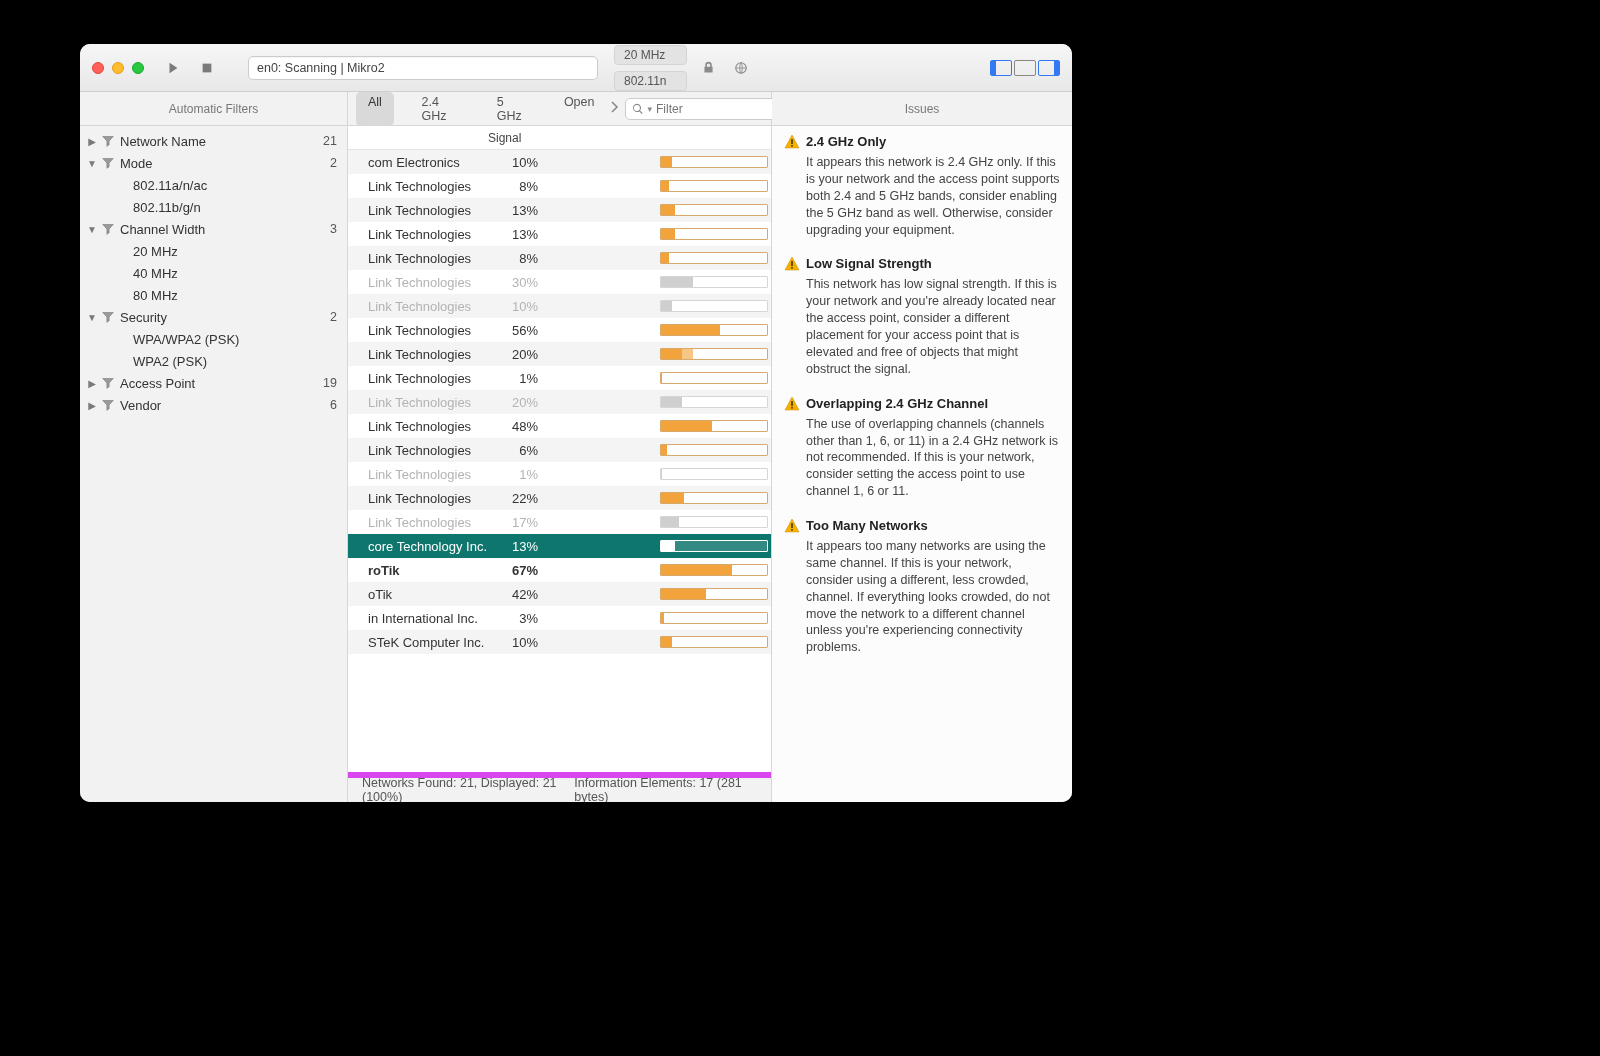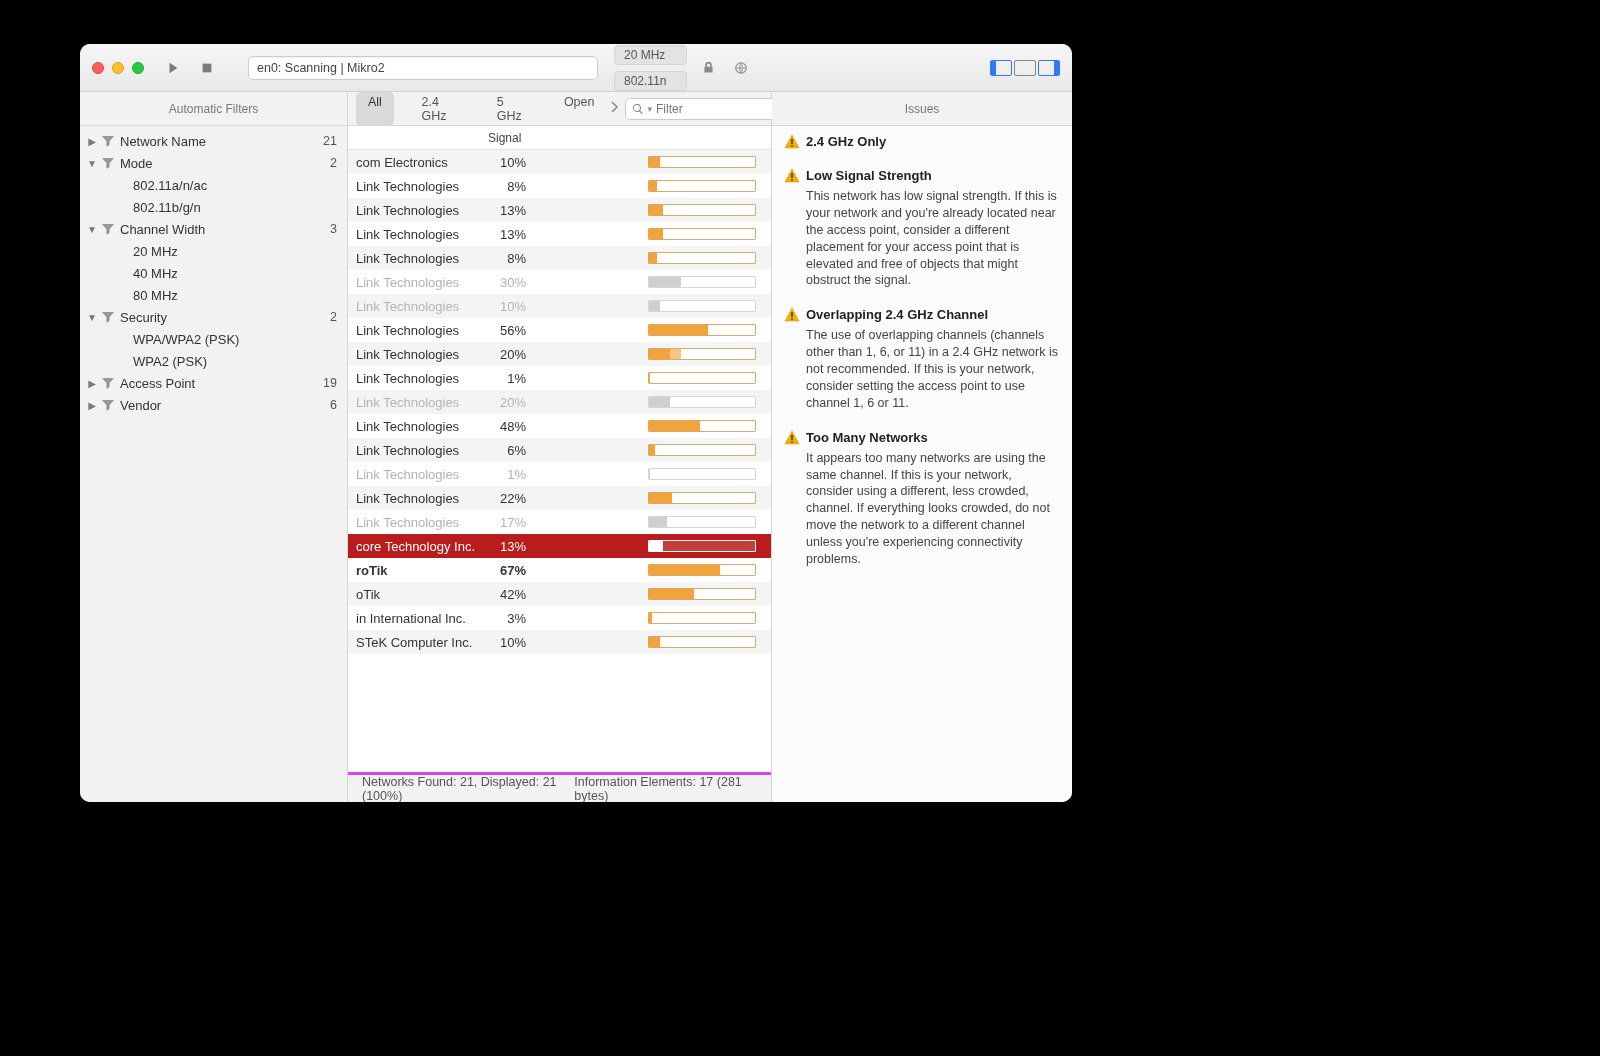--- a/index.html
+++ b/index.html
@@ -128,35 +128,35 @@
   .col-channel{flex:0 0 110px;text-align:right;padding-right:30px;}
   .col-width{flex:0 0 100px;text-align:right;padding-right:10px;}
   .col-band{flex:1;text-align:right;padding-right:12px;}
 
   .tbody{flex:1;overflow:auto;background:#fff;}
   .trow{
     height:24px;display:flex;align-items:center;font-size:13px;color:#333;
   }
   .trow:nth-child(odd){background:#f4f4f4;}
   .trow.dim{color:#b3b3b3;}
-  .trow.sel{background:#b91c1c;color:#fff;}
+  .trow.sel{background:#0f766e;color:#fff;}
   .trow.bold{font-weight:600;}
-  .trow .col-vendor{white-space:nowrap;overflow:hidden;}
+  .trow .col-vendor{white-space:nowrap;overflow:hidden;margin-left:12px;}
   .sigcell{display:flex;align-items:center;gap:8px;}
   .sigpct{width:38px;text-align:right;}
   .bar{width:108px;height:12px;border:1px solid #d9a96a;background:#fff;position:relative;border-radius:1px;}
   .bar .fill{position:absolute;left:0;top:0;bottom:0;background:#f2a33c;}
   .bar .fill2{position:absolute;left:0;top:0;bottom:0;background:#f7c687;}
   .trow.dim .bar{border-color:#d6d6d6;}
   .trow.dim .bar .fill{background:#cfcfcf;}
   .trow.sel .bar{border-color:#fff;background:rgba(255,255,255,0.15);}
   .trow.sel .bar .fill{background:#fff;}
 
   .footer{
-    height:30px;border-top:3px solid #d946ef;background:#f2f2f2;
+    height:30px;border-top:6px solid #d946ef;background:#f2f2f2;
     display:flex;align-items:center;justify-content:space-between;
     padding:0 14px;font-size:12.5px;color:#555;
   }
 
   
   .issues{
     width:300px;background:#fcfcfc;display:flex;flex-direction:column;
   }
   .is-header{
     height:34px;border-bottom:1px solid #d6d6d6;background:#f2f2f2;
@@ -652,20 +652,21 @@
       <div class="is-body" id="issues-body">
           <div class="issue">
             <div class="issue-h">
               <span class="warn"><svg viewBox="0 0 16 16">
                   <path fill="#f6b100" stroke="#c98f00" stroke-width="0.5" d="M8 1l7 13H1z"></path>
                   <rect x="7.2" y="5" width="1.6" height="5" fill="#4a3b00"></rect>
                   <rect x="7.2" y="11" width="1.6" height="1.6" fill="#4a3b00"></rect>
                 </svg></span>
               <span class="issue-title">2.4 GHz Only</span>
             </div>
+            <div class="issue-desc">It appears this network is 2.4 GHz only. If this is your network and the access point supports both 2.4 and 5 GHz bands, consider enabling the 5 GHz band as well. Otherwise, consider upgrading your equipment.</div>
           </div>
           <div class="issue">
             <div class="issue-h">
               <span class="warn"><svg viewBox="0 0 16 16">
                   <path fill="#f6b100" stroke="#c98f00" stroke-width="0.5" d="M8 1l7 13H1z"></path>
                   <rect x="7.2" y="5" width="1.6" height="5" fill="#4a3b00"></rect>
                   <rect x="7.2" y="11" width="1.6" height="1.6" fill="#4a3b00"></rect>
                 </svg></span>
               <span class="issue-title">Low Signal Strength</span>
             </div>

